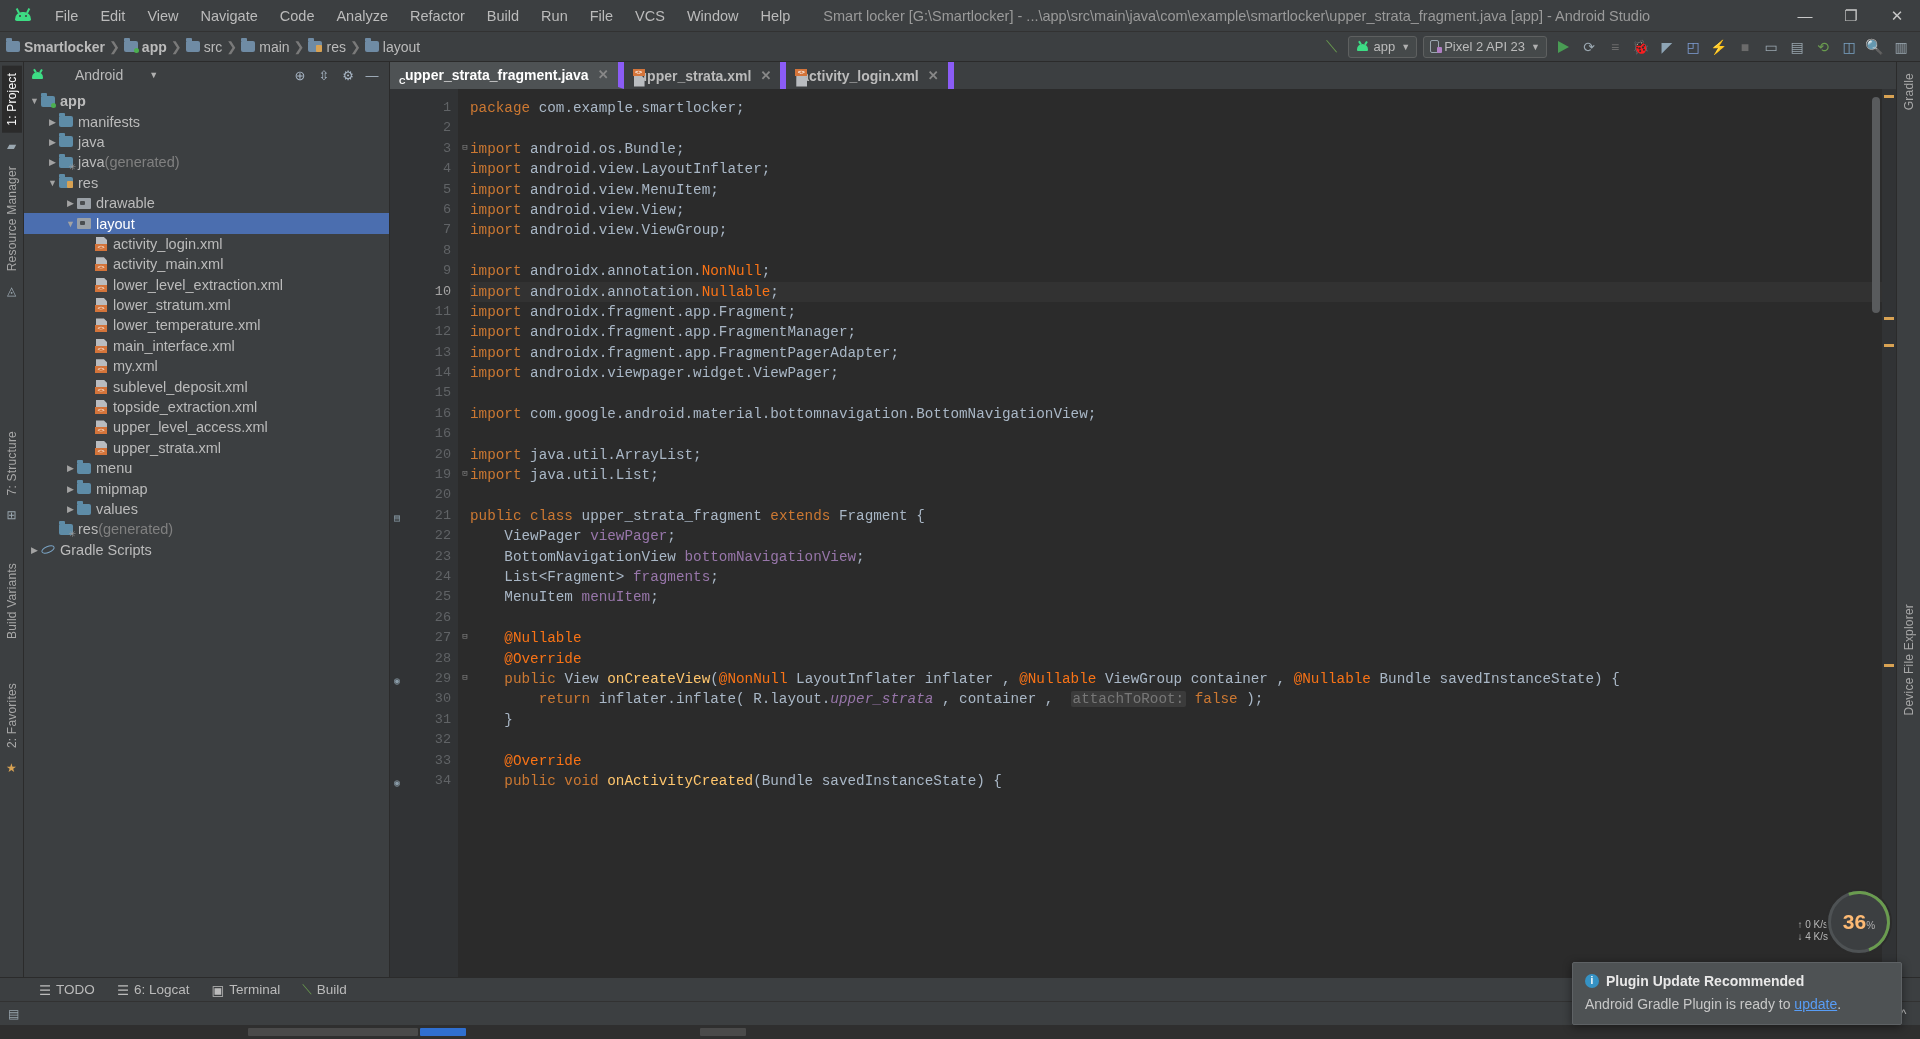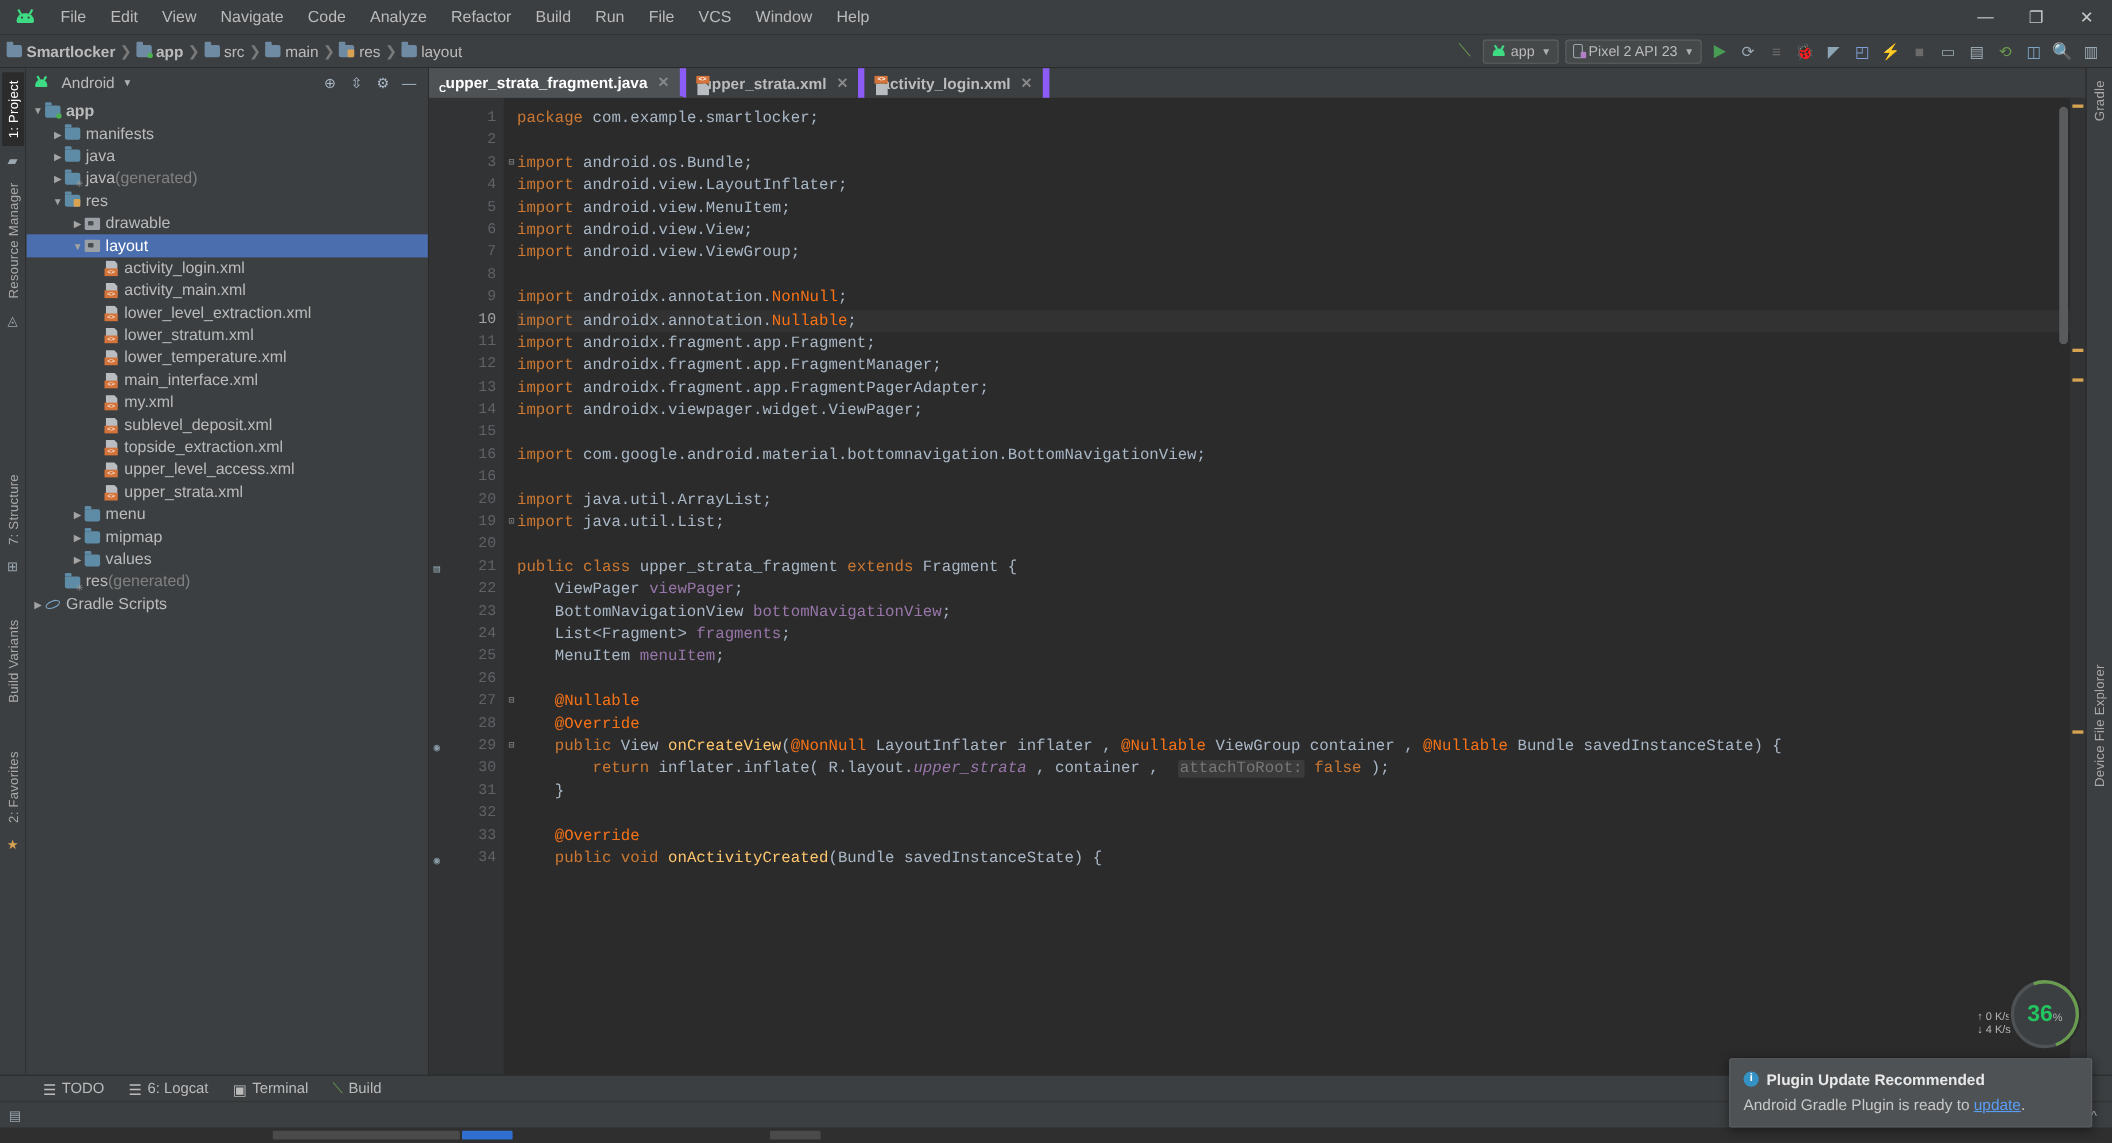--- a/index.html
+++ b/index.html
@@ -104,20 +104,21 @@
   }
   .vtab.active { background:#2b2b2b; color:#ffffff; }
   .vstrip .sm-ico { margin:6px 0; color:#9aa7b0; font-size:12px; }
   .vstrip.right { border-right:none; border-left:1px solid #2b2b2b; }
 
   
   .project-panel { width:366px; flex:0 0 366px; background:#3c3f41; display:flex; flex-direction:column; border-right:1px solid #2b2b2b; }
   .panel-head {
     height:26px; display:flex; align-items:center; padding:0 6px; background:#3c3f41;
     flex:0 0 26px;
+    gap:19px;
   }
   .panel-head .ptitle { font-size:14px; color:#bbbbbb; margin-left:7px; }
   .panel-head .pcaret { margin-left:7px; font-size:9px; color:#b0b0b0; }
   .panel-head .actions { margin-left:auto; display:flex; align-items:center; gap:2px; }
   .pact { width:22px; height:20px; display:flex; align-items:center; justify-content:center; color:#a9b7c6; font-size:13px; border-radius:3px; }
   .tree { flex:1 1 auto; overflow:hidden; padding-top:3px; background:#3c3f41; }
   .trow {
     display:flex; align-items:center; height:20.4px; font-size:14.5px; color:#bbbbbb;
     padding-left:4px; white-space:nowrap;
   }
@@ -206,21 +207,21 @@
   }
   .balloon .btext { margin-top:7px; font-size:14px; color:#c8c8c8; }
   .balloon .blink { color:#589df6; text-decoration:underline; }
 
   
   .gauge {
     position:absolute; right:30px; bottom:86px; width:62px; height:62px; border-radius:50%;
     background:#3c3f41; border:3px solid #4e5254; display:flex; align-items:center; justify-content:center;
     z-index:45; box-shadow:0 0 0 2px #2b2b2b;
   }
-  .gauge .val { font-size:21px; color:#22c55e; font-weight:bold; }
+  .gauge .val { font-size:21px; color:#fdba74; font-weight:bold; }
   .gauge .pc { font-size:10px; color:#b0b0b0; margin-top:7px; }
   .gauge .ring {
     position:absolute; inset:-3px; border-radius:50%; border:3px solid transparent;
     border-top-color:#6a9c4f; border-right-color:#6a9c4f; transform:rotate(25deg);
   }
   .netstats {
     position:absolute; right:92px; bottom:96px; font-size:10px; color:#b7b7b7; z-index:45;
     line-height:12px; text-align:right;
   }
 
@@ -277,20 +278,21 @@
     <div class="menu-item">Navigate</div>
     <div class="menu-item">Code</div>
     <div class="menu-item">Analyze</div>
     <div class="menu-item">Refactor</div>
     <div class="menu-item">Build</div>
     <div class="menu-item">Run</div>
     <div class="menu-item">File</div>
     <div class="menu-item">VCS</div>
     <div class="menu-item">Window</div>
     <div class="menu-item">Help</div>
+    <div class="title-text">Smart locker [G:\Smartlocker] - ...\app\src\main\java\com\example\smartlocker\upper_strata_fragment.java [app] - Android Studio</div>
     <div class="win-btns">
       <div class="win-btn">—</div>
       <div class="win-btn">❐</div>
       <div class="win-btn close">✕</div>
     </div>
   </div>
 
   <div class="navbar">
     <div class="crumb first">
       <span class="folder-ico"></span>

